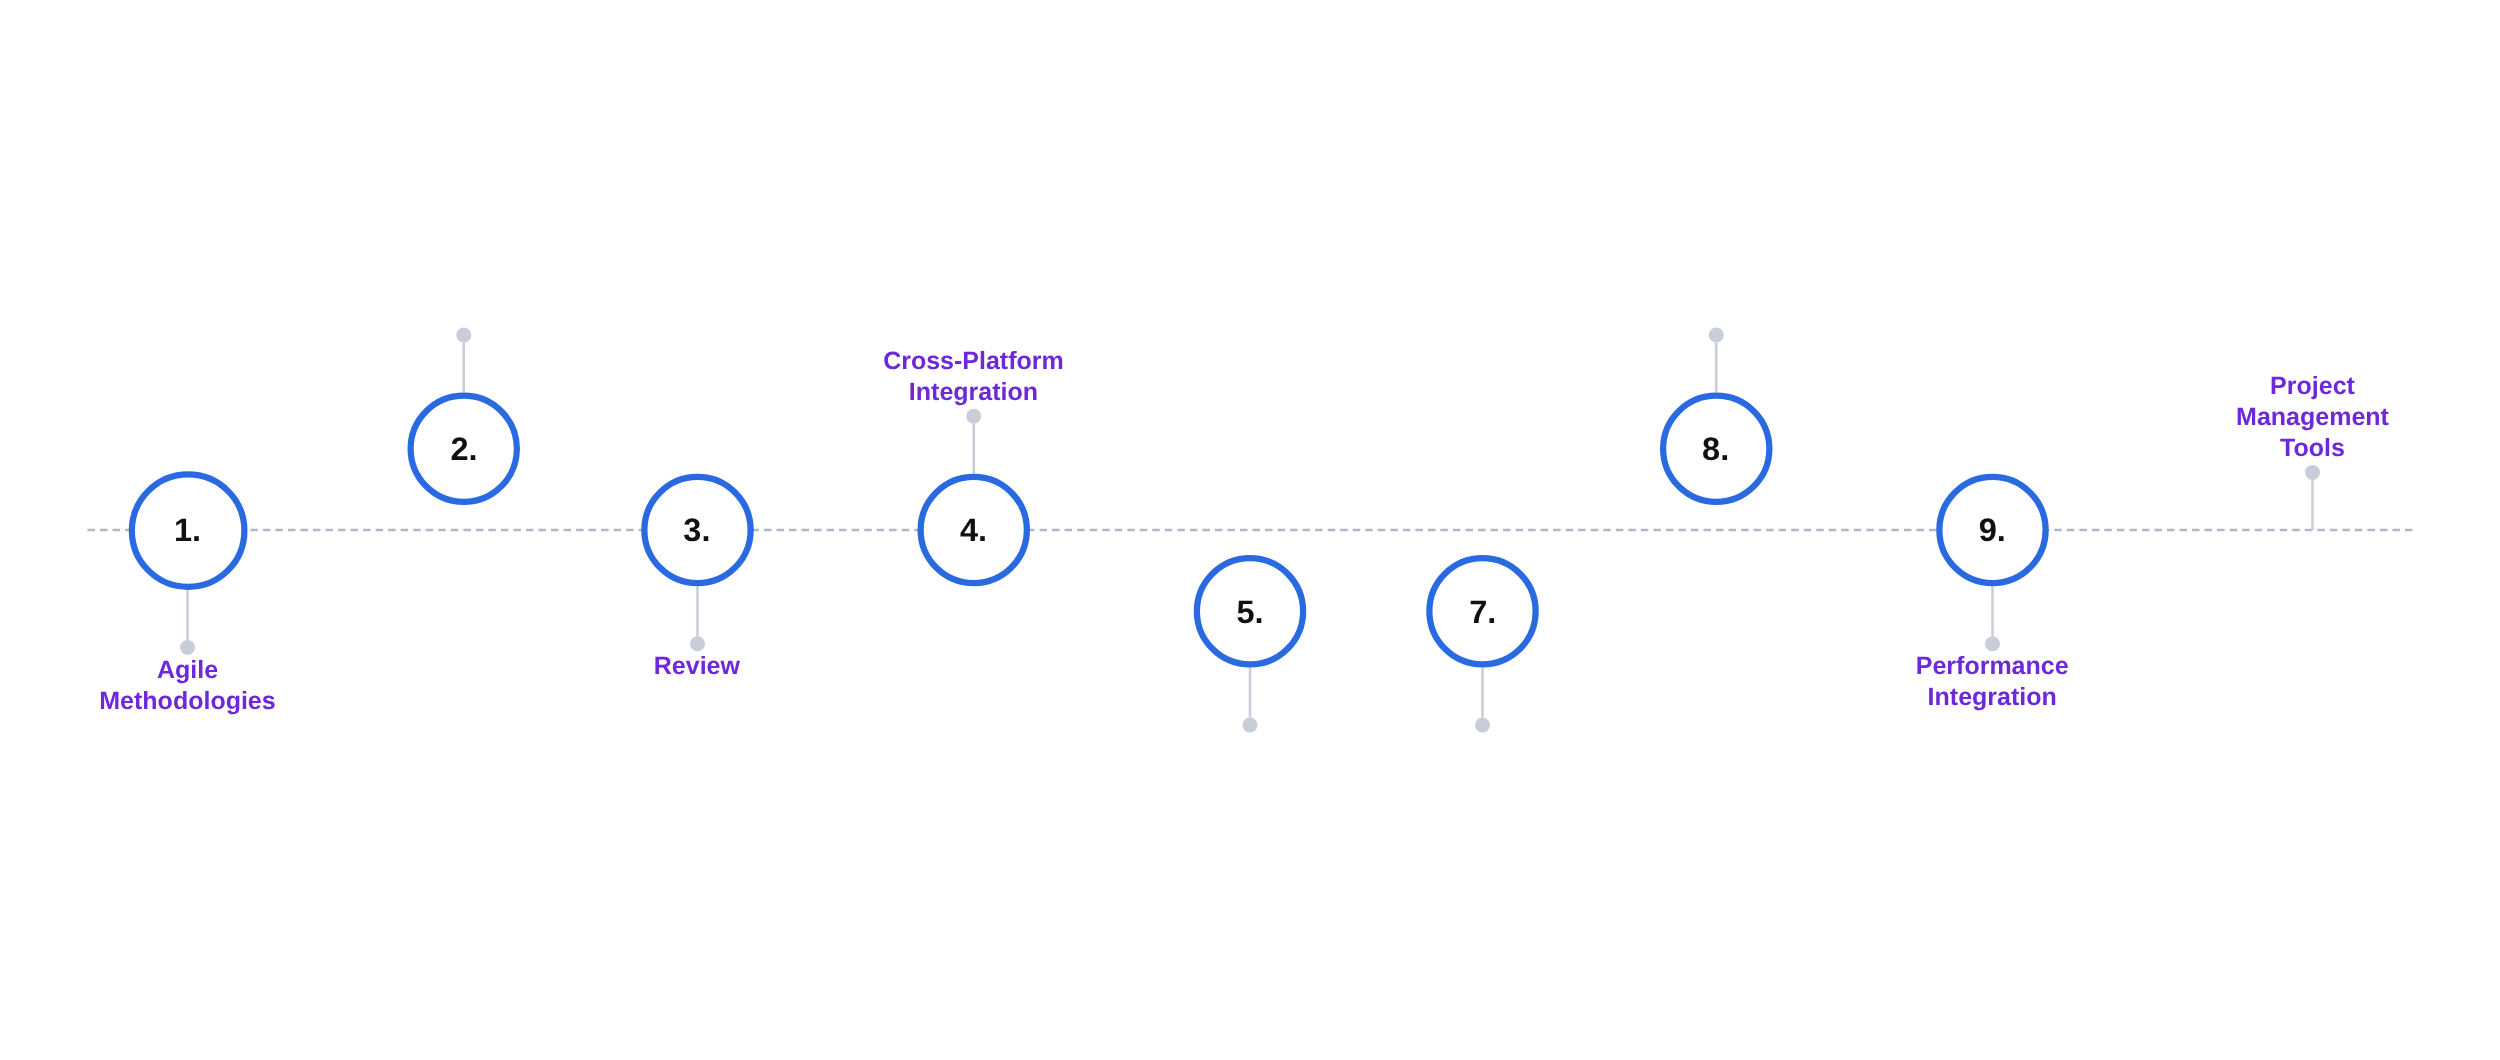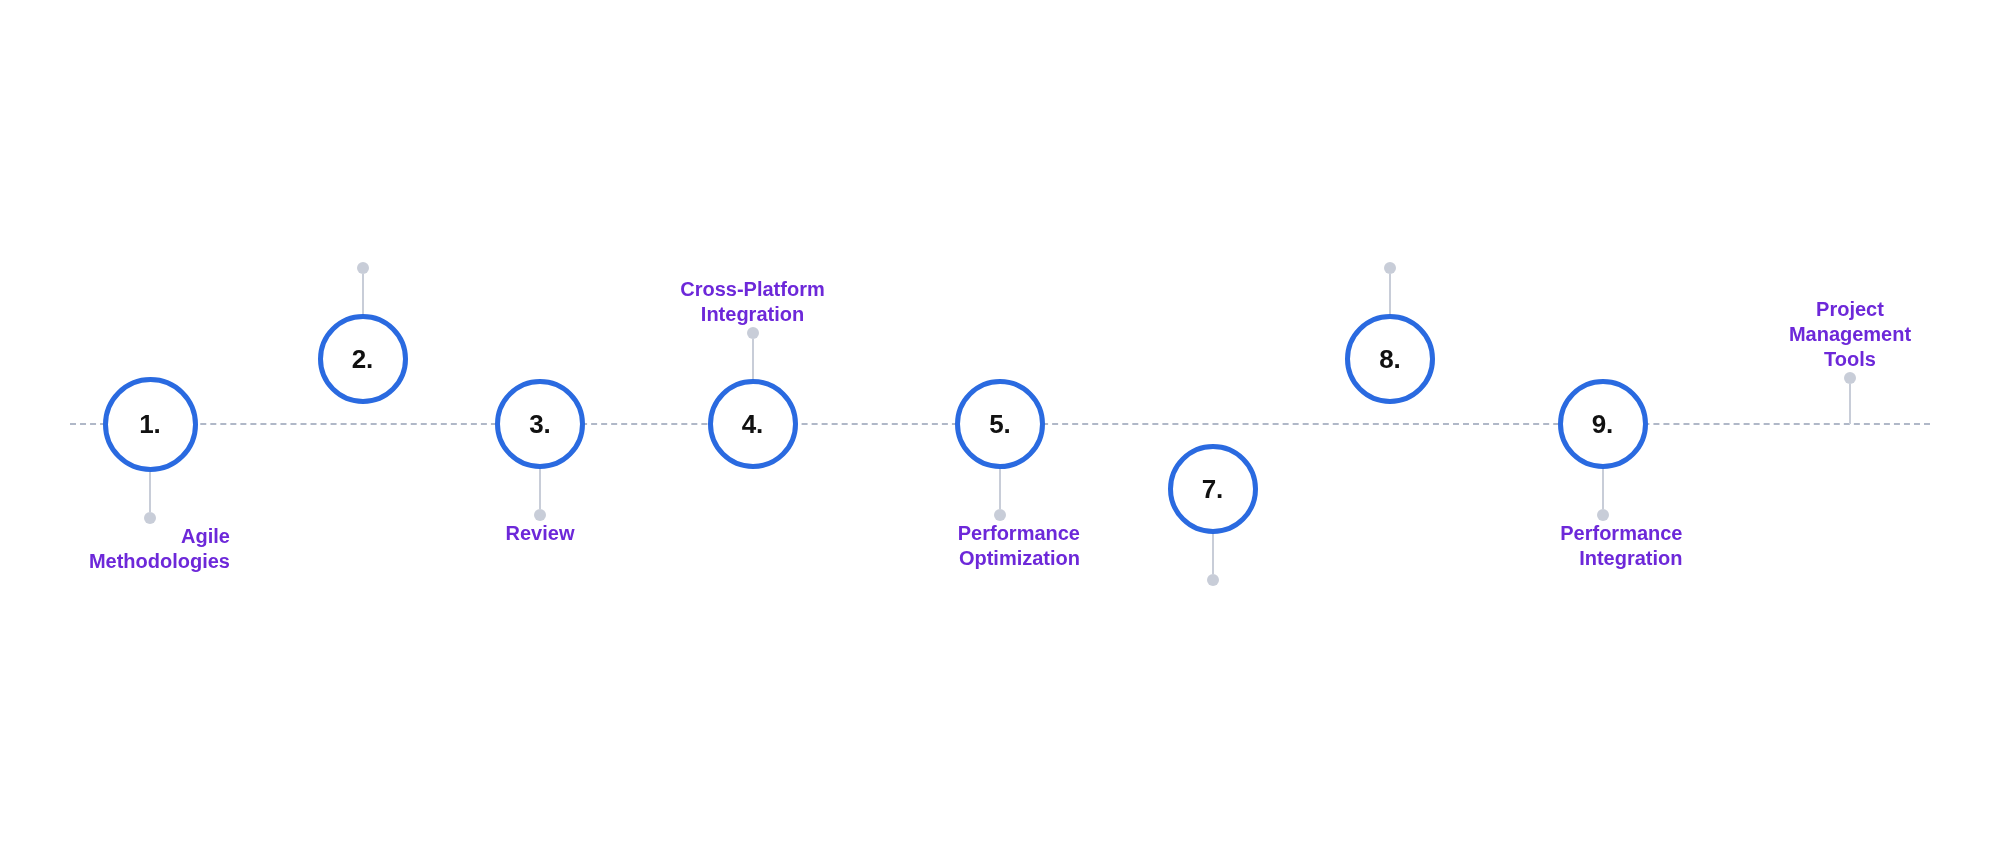--- a/index.html
+++ b/index.html
@@ -61,21 +61,21 @@
       justify-content: center;
       text-align: center;
       padding-bottom: 0px;
     }
 
     .label-bottom {
       height: 130px;
       display: flex;
       align-items: flex-start;
       justify-content: center;
-      text-align: right;
+      text-align: center;
       padding-top: 0px;
     }
 
     .label-text {
       font-size: 20px;
       font-weight: 800;
       color: #6d28d9;
       line-height: 1.25;
       max-width: 160px;
     }
@@ -193,23 +193,20 @@
         <div class="label-bottom"></div>
       </div>
       <div class="node-col">
         <div class="label-top"></div>
         <div style="display: flex; flex-direction: column; align-items: center; height: 52px;"></div>
         <div class="circle-node active">5.</div>
         <div style="display: flex; flex-direction: column; align-items: center;">
           <div class="vertical-line vline-bottom"></div>
           <div class="dot-bottom"></div>
         </div>
-        <div class="label-bottom">
-          <span class="label-text">Performance Optimization</span>
-        </div>
       </div>
       <div class="node-col">
         <div class="label-top"></div>
         <div style="display: flex; flex-direction: column; align-items: center; height: 52px;"></div>
         <div class="circle-node active">7.</div>
         <div style="display: flex; flex-direction: column; align-items: center;">
           <div class="vertical-line vline-bottom"></div>
           <div class="dot-bottom"></div>
         </div>
       </div>

